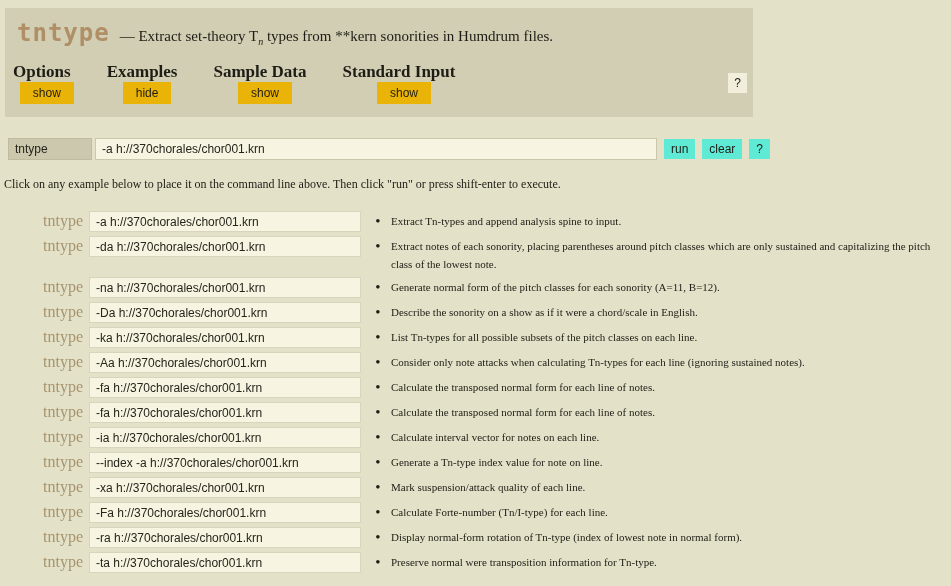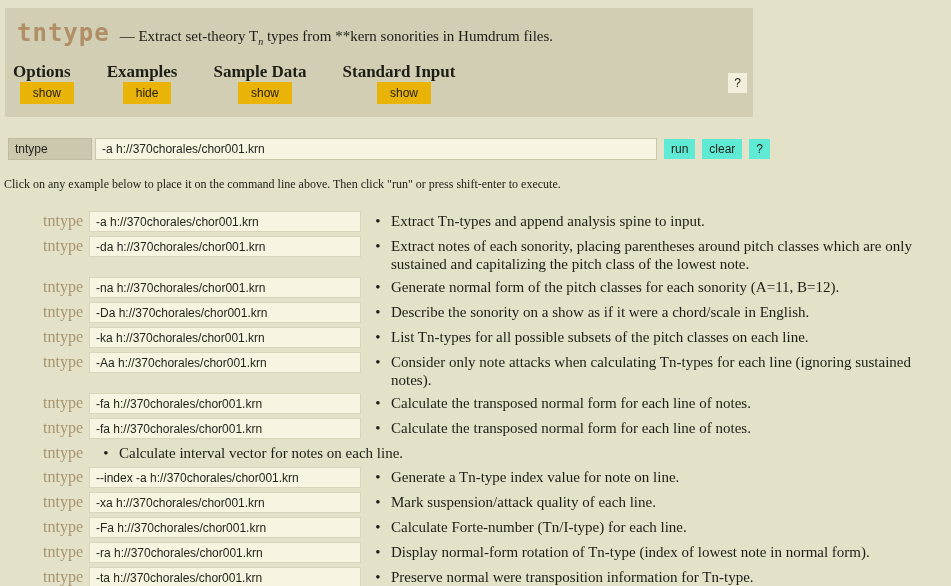--- a/index.html
+++ b/index.html
@@ -75,21 +75,21 @@
   }
   .ex-input {
     flex:none; width:258px;
     background:#f7f4e2;
     border:1px solid #d8d5bc;
     font-family:"Liberation Sans", sans-serif;
     font-size:12px; color:#26251c;
     padding:2px 6px; height:15px;
   }
   .bullet { flex:none; margin-left:11px; width:12px; text-align:center; font-size:15px; line-height:20px; }
-  .ex-desc { margin-left:7px; font-size:15px; line-height:18px; max-width:560px; padding-top:1px; }
+  .ex-desc { margin-left:7px; font-size:11px; line-height:18px; max-width:560px; padding-top:1px; }
 </style>
 </head>
 <body>
 
 <div class="panel">
   <div class="title-row">
     <span class="app-title">tntype</span>
     <span class="app-desc"><span>—</span><span> Extract set-theory T</span><sub>n</sub><span> types from **kern sonorities in Humdrum files.</span></span>
   </div>
 
@@ -176,20 +176,21 @@
 
   <div class="example-row">
     <span class="ex-label">tntype</span>
     <input class="ex-input" readonly="" value="-fa h://370chorales/chor001.krn" style="">
     <span class="bullet">•</span>
     <span class="ex-desc">Calculate the transposed normal form for each line of notes.</span>
   </div>
 
   <div class="example-row">
     <span class="ex-label">tntype</span>
+    <input class="ex-input" readonly="" value="-ia h://370chorales/chor001.krn" style="">
     <span class="bullet">•</span>
     <span class="ex-desc">Calculate interval vector for notes on each line.</span>
   </div>
 
   <div class="example-row">
     <span class="ex-label">tntype</span>
     <input class="ex-input" readonly="" value="--index -a h://370chorales/chor001.krn" style="">
     <span class="bullet">•</span>
     <span class="ex-desc">Generate a Tn-type index value for note on line.</span>
   </div>

